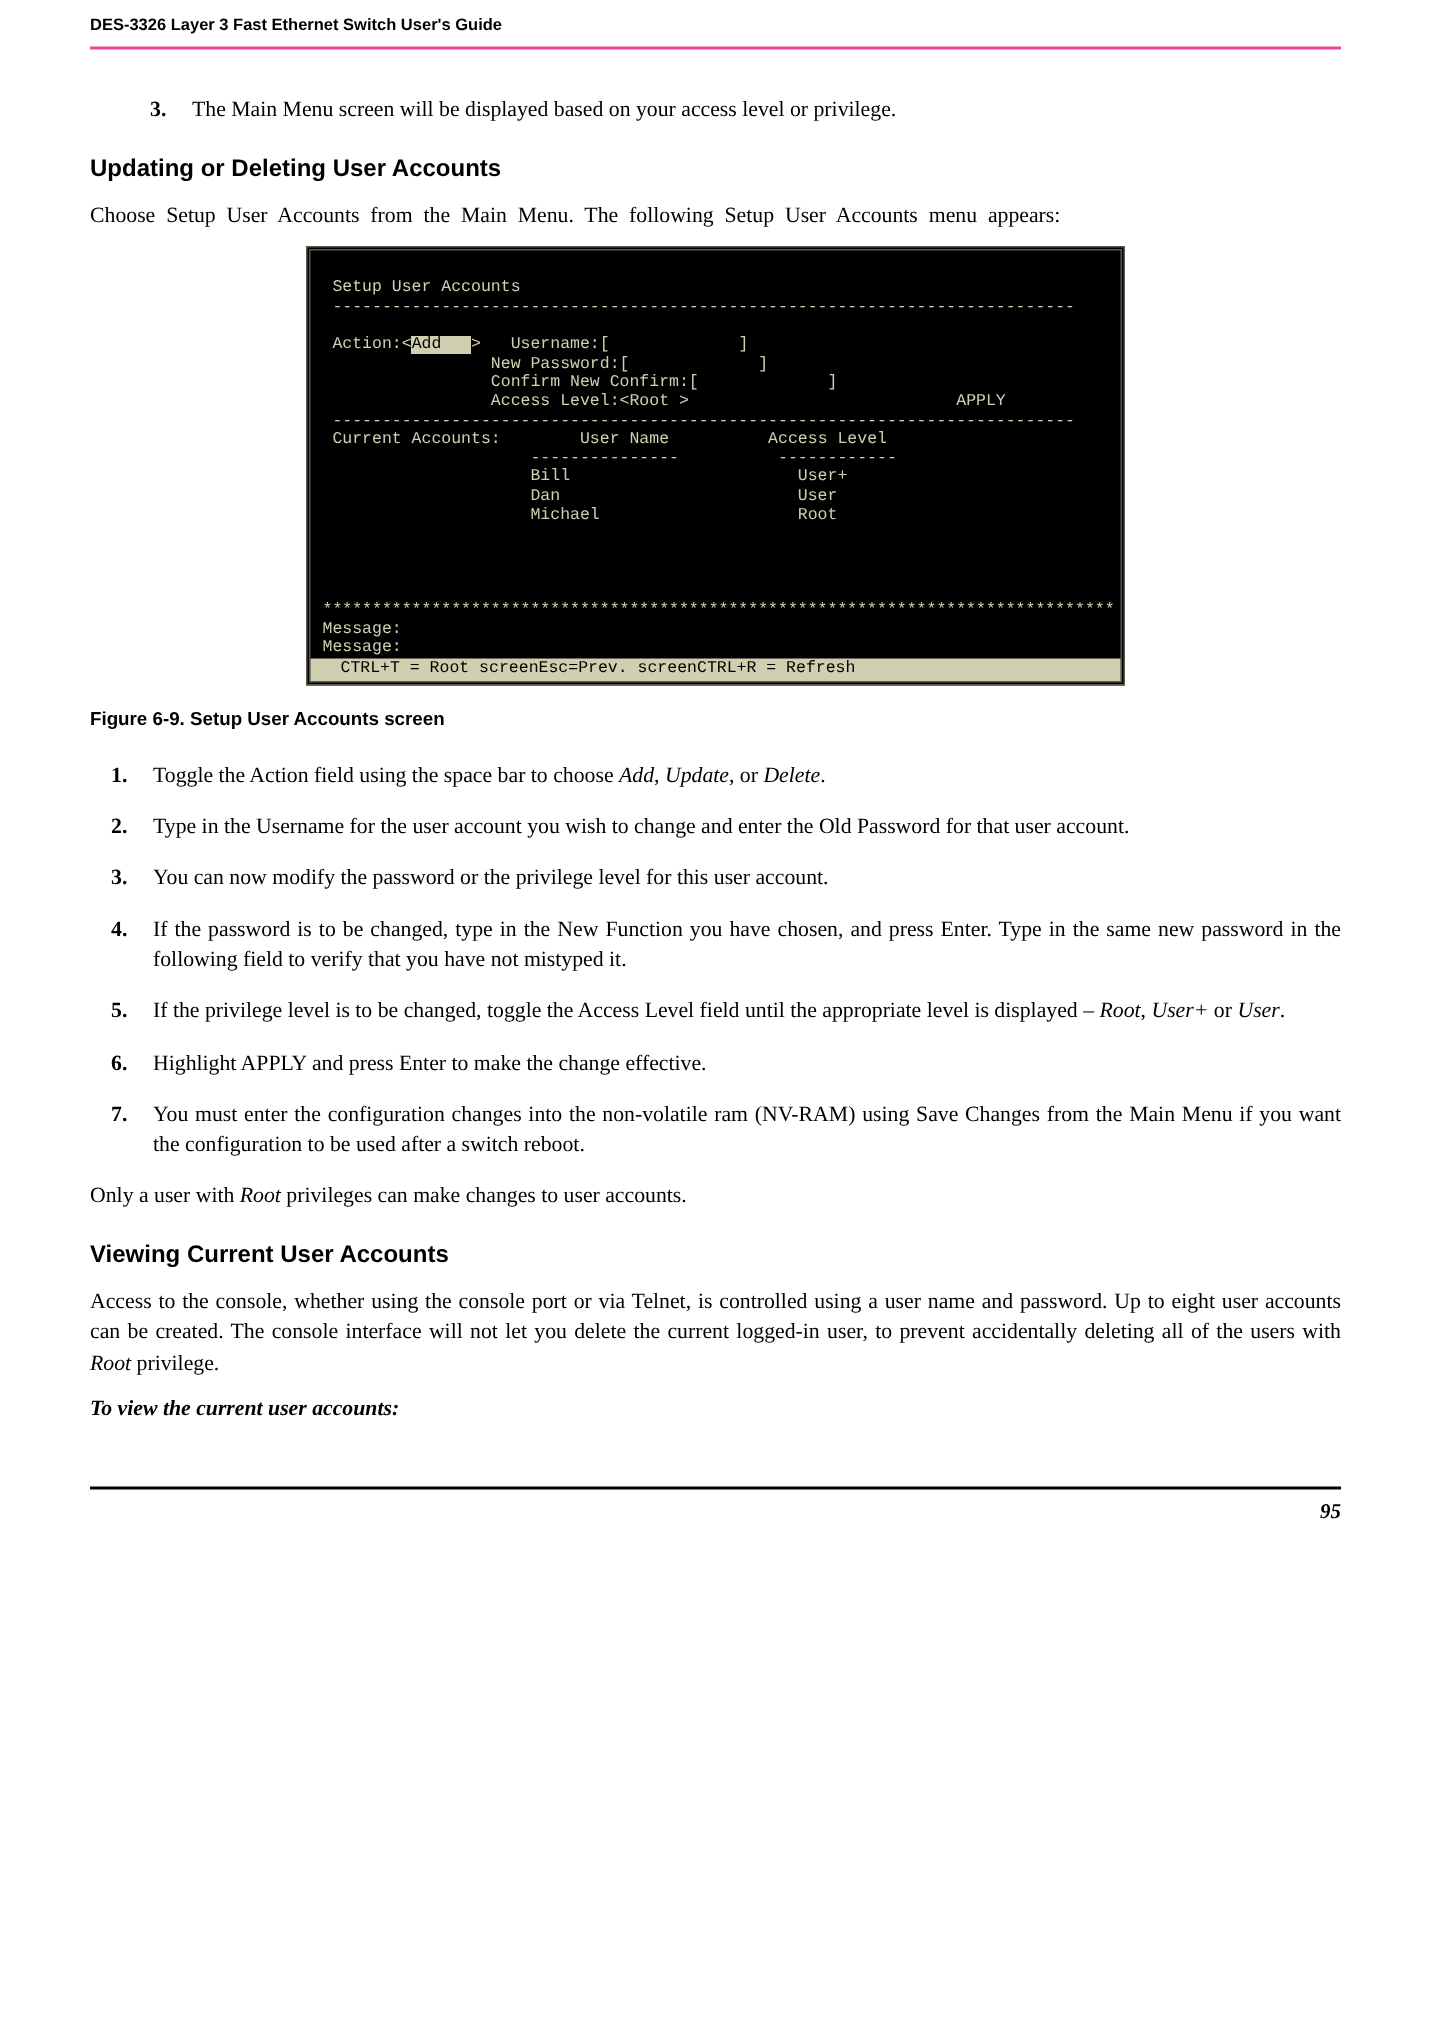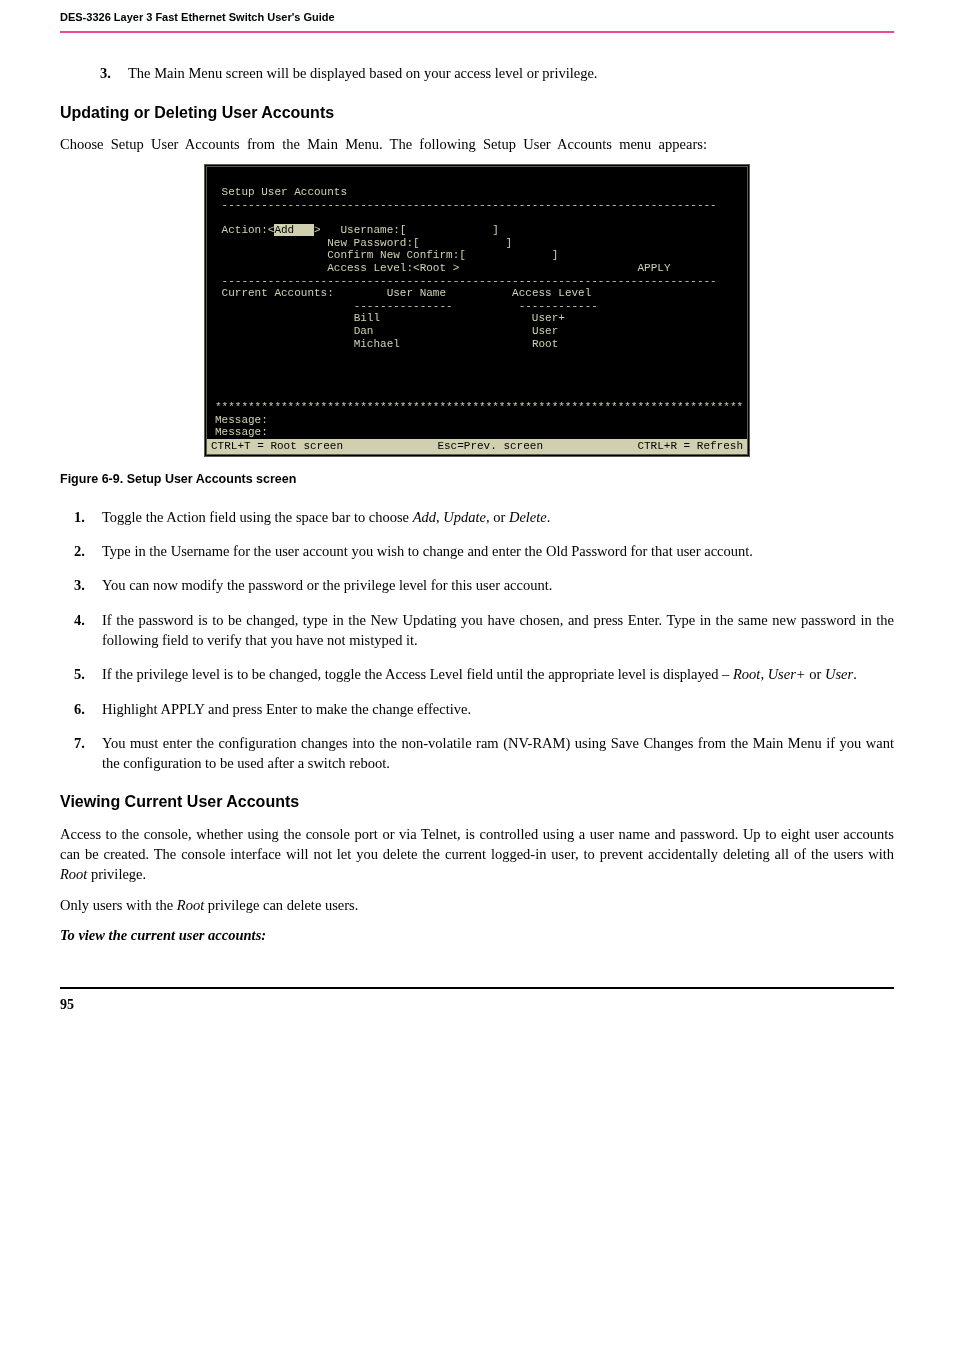--- a/index.html
+++ b/index.html
@@ -62,38 +62,38 @@
     background: #d0d0b0;
     color: #000;
   }
   .term-btn { color:#d0d0b0; }
   .statusbar {
     background: #d0d0b0;
     color: #000;
     font-family: "Courier New", monospace;
     font-size: 11px;
     white-space: pre;
-    padding: 0 4px;
+    padding: 0 20px;
     display: flex;
-    justify-content: space-between;
   }
   .caption {
     font-family: Arial, Helvetica, sans-serif;
     font-weight: bold;
     font-size: 12.5px;
     text-align: left;
     margin: 14px 0 18px 0;
   }
 
   .footer-wrap {
     margin: 20px 60px 0 60px;
   }
   .footer-line { height: 2px; background: #000; }
   .footer-num {
-    text-align: left;
+    text-align: right;
+    font-style: italic;
     font-weight: bold;
     font-size: 14px;
     padding: 6px 0 20px 0;
   }
 </style>
 </head>
 <body>
 
 <div class="header">
   <span>DES-3326 Layer 3 Fast Ethernet Switch User's Guide</span>
@@ -156,42 +156,42 @@
       <div class="ol-item" style="padding-left: 14px;">
         <div class="num">2.</div>
         <div class="txt">Type in the <b>Username</b> for the user account you wish to change and enter the <b>Old Password</b> for that user account.</div>
       </div>
       <div class="ol-item" style="padding-left: 14px;">
         <div class="num">3.</div>
         <div class="txt">You can now modify the password or the privilege level for this user account.</div>
       </div>
       <div class="ol-item" style="padding-left: 14px;">
         <div class="num">4.</div>
-        <div class="txt">If the password is to be changed, type in the <b>New Updating</b> you have chosen, and press <b>Enter</b>. Type in the same new password in the following field to verify that you have not mistyped it.</div>
+        <div class="txt">If the password is to be changed, type in the <b>New Function</b> you have chosen, and press <b>Enter</b>. Type in the same new password in the following field to verify that you have not mistyped it.</div>
       </div>
       <div class="ol-item" style="padding-left: 14px;">
         <div class="num">5.</div>
         <div class="txt">If the privilege level is to be changed, toggle the Access <b>Level</b> field until the appropriate level is displayed – <em>Root</em>, <em>User+</em> or <em>User</em>.</div>
       </div>
       <div class="ol-item" style="padding-left: 14px;">
         <div class="num">6.</div>
         <div class="txt">Highlight APPLY and press <b>Enter</b> to make the change effective.</div>
       </div>
       <div class="ol-item" style="padding-left: 14px;">
         <div class="num">7.</div>
         <div class="txt">You must enter the configuration changes into the non-volatile ram (NV-RAM) using <b>Save Changes</b> from the <b>Main Menu</b> if you want the configuration to be used after a switch reboot.</div>
       </div>
     </div>
 
+  <p class="body">Only a user with <em>Root</em> privileges can make changes to user accounts.</p>
 
   <h2 class="sans">Viewing Current User Accounts</h2>
 
   <p class="body">Access to the console, whether using the console port or via Telnet, is controlled using a user name and password. Up to eight user accounts can be created. The console interface will not let you delete the current logged-in user, to prevent accidentally deleting all of the users with <em>Root</em> privilege.</p>
 
-  <p class="body">Only users with the <em>Root</em> privilege can delete users.</p>
 
   <p class="italic-bold">
     <span>To view the current user accounts</span><span>:</span>
   </p>
 
 </div>
 
 <div class="footer-wrap">
   <div class="footer-line"></div>
   <div class="footer-num">95</div>

